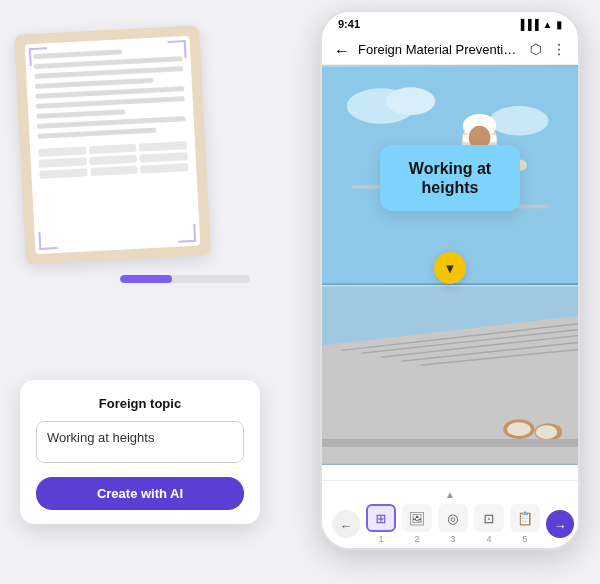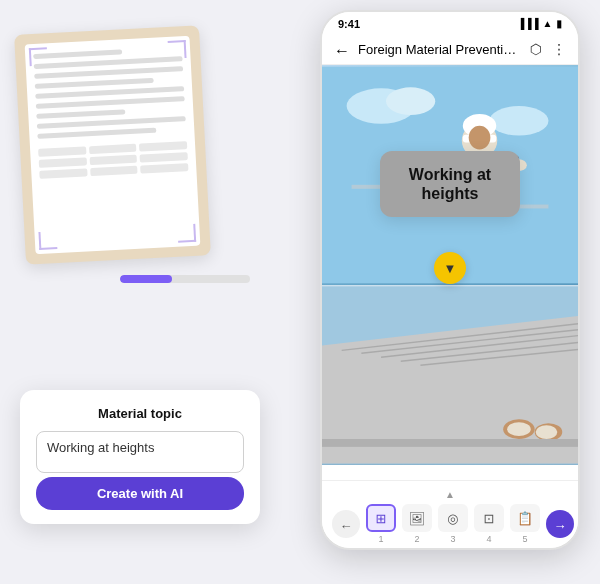--- a/index.html
+++ b/index.html
@@ -30,21 +30,21 @@
       border-radius: 30px;
       box-shadow: 0 8px 32px rgba(0,0,0,0.18);
       overflow: hidden;
       border: 2px solid #e0e0e0;
     }
 
     .phone-status-bar {
       background: #fff;
       display: flex;
       justify-content: space-between;
-      align-items: flex-start;
+      align-items: flex-end;
       padding: 6px 16px 4px;
       font-size: 11px;
       font-weight: 600;
     }
 
     .phone-status-icons {
       display: flex;
       gap: 4px;
       align-items: center;
       font-size: 10px;
@@ -81,24 +81,24 @@
       width: 100%;
       height: 220px;
       background: linear-gradient(160deg, #b8d8f0 0%, #7ab8d8 40%, #5a9abf 100%);
       position: relative;
       overflow: hidden;
     }
 
     
     .phone-card-overlay {
       position: absolute;
-      top: 139px;
+      top: 133px;
       left: 50%;
       transform: translateX(-50%);
-      background: #a3a3a3;
+      background: #7dd3fc;
       border-radius: 12px;
       padding: 14px 20px;
       box-shadow: 0 4px 16px rgba(0,0,0,0.12);
       min-width: 140px;
       text-align: center;
       z-index: 10;
     }
 
     .phone-card-overlay h2 {
       font-size: 16px;
@@ -311,21 +311,21 @@
       color: #111;
     }
 
     .describe-input {
       width: 100%;
       border: 1.5px solid #d0d0d0;
       border-radius: 8px;
       padding: 8px 10px;
       font-size: 13px;
       color: #333;
-      margin-bottom: 0;
+      margin-bottom: 10px;
       outline: none;
       resize: none;
       height: 42px;
       font-family: inherit;
     }
 
     .describe-btn {
       width: 100%;
       background: #5b3fd4;
       color: #fff;
@@ -505,18 +505,18 @@
           <div class="toolbar-item-icon">📋</div>
           <span class="toolbar-item-num">5</span>
         </div>
 
         <div class="toolbar-btn nav-right">→</div>
       </div>
     </div>
   </div>
 
   <div class="describe-card">
-    <div class="describe-card-title">Material topic</div>
+    <div class="describe-card-title">Foreign topic</div>
     <textarea class="describe-input" style="">Working at heights</textarea>
     <div class="describe-btn">Create with AI</div>
   </div>
 
 </div>
 
 </body></html>

